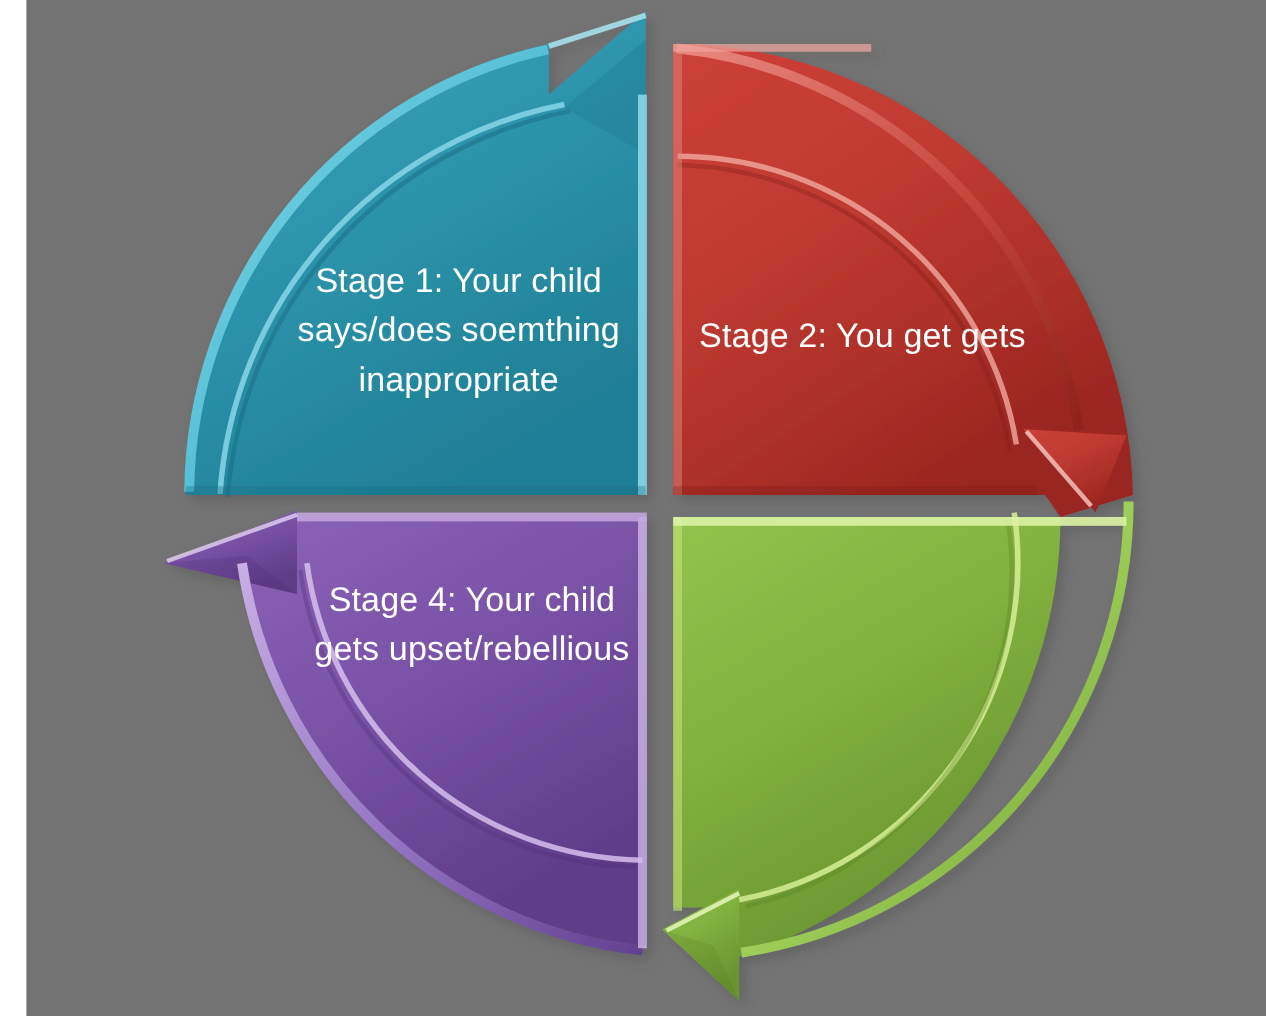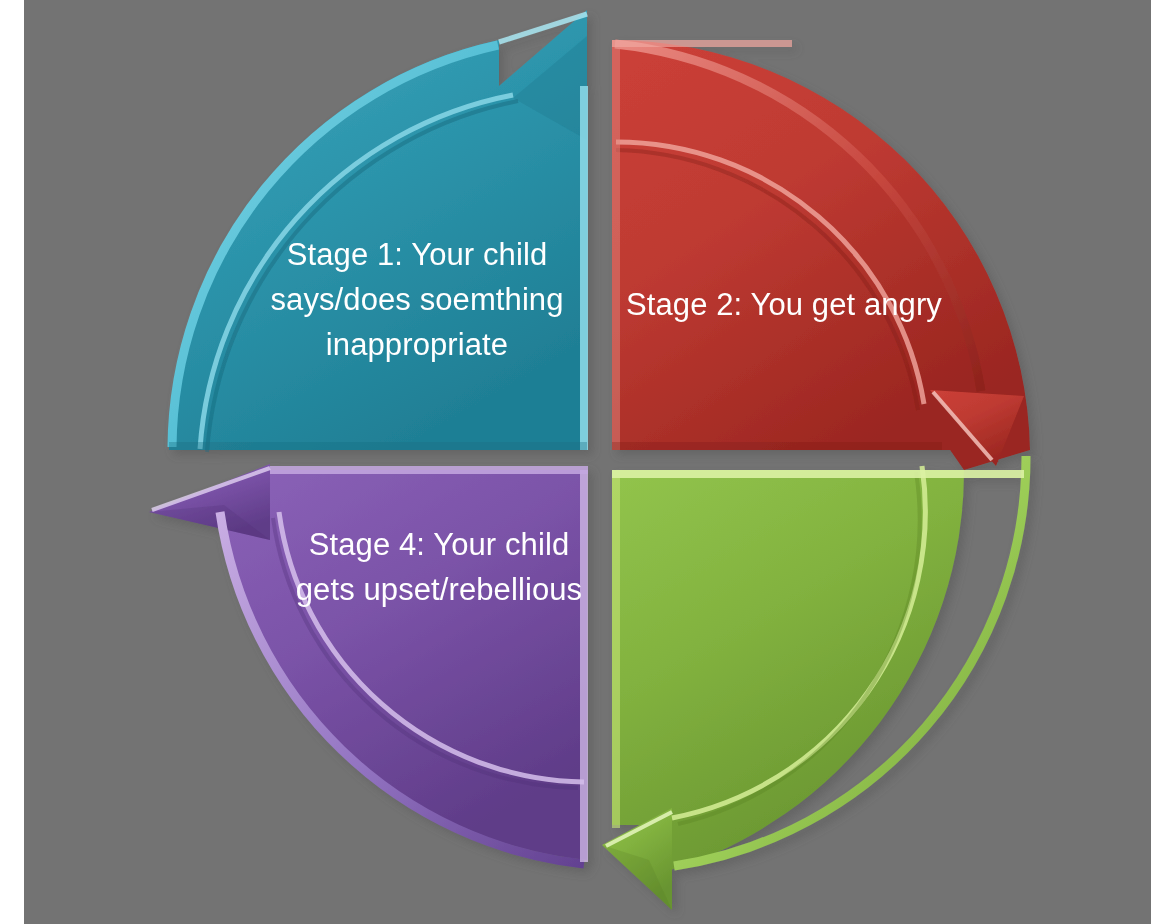--- a/index.html
+++ b/index.html
@@ -50,21 +50,21 @@
     left: 600px;
     top: 282px;
     width: 320px;
   }
   #label-stage3 {
     left: 620px;
     top: 543px;
     width: 300px;
   }
   #label-stage4 {
-    left: 255px;
+    left: 245px;
     top: 522px;
     width: 320px;
   }
 </style>
 </head>
 <body>
 
 <div id="diagram-root">
 
   <svg id="cycle-svg" viewBox="0 0 1151 924" xmlns="http://www.w3.org/2000/svg">
@@ -220,18 +220,18 @@
 
       <rect x="556" y="470" width="8" height="392" fill="#D4BDEA" opacity="0.75"></rect>
 
       <rect x="246" y="466" width="318" height="8" fill="#C4A8E0" opacity="0.85"></rect>
       <path fill="none" stroke="#E2D2F2" stroke-width="4" opacity="0.8" d="M 246 468 L 128 510"></path>
     </g>
   </svg>
 
   <div class="quad-label" id="label-stage1">Stage 1: Your child says/does soemthing inappropriate</div>
 
-  <div class="quad-label" id="label-stage2">Stage 2: You get angry</div>
+  <div class="quad-label" id="label-stage2">Stage 2: You get gets</div>
 
 
   <div class="quad-label" id="label-stage4">Stage 4: Your child gets upset/rebellious</div>
 
 </div>
 
 </body></html>

